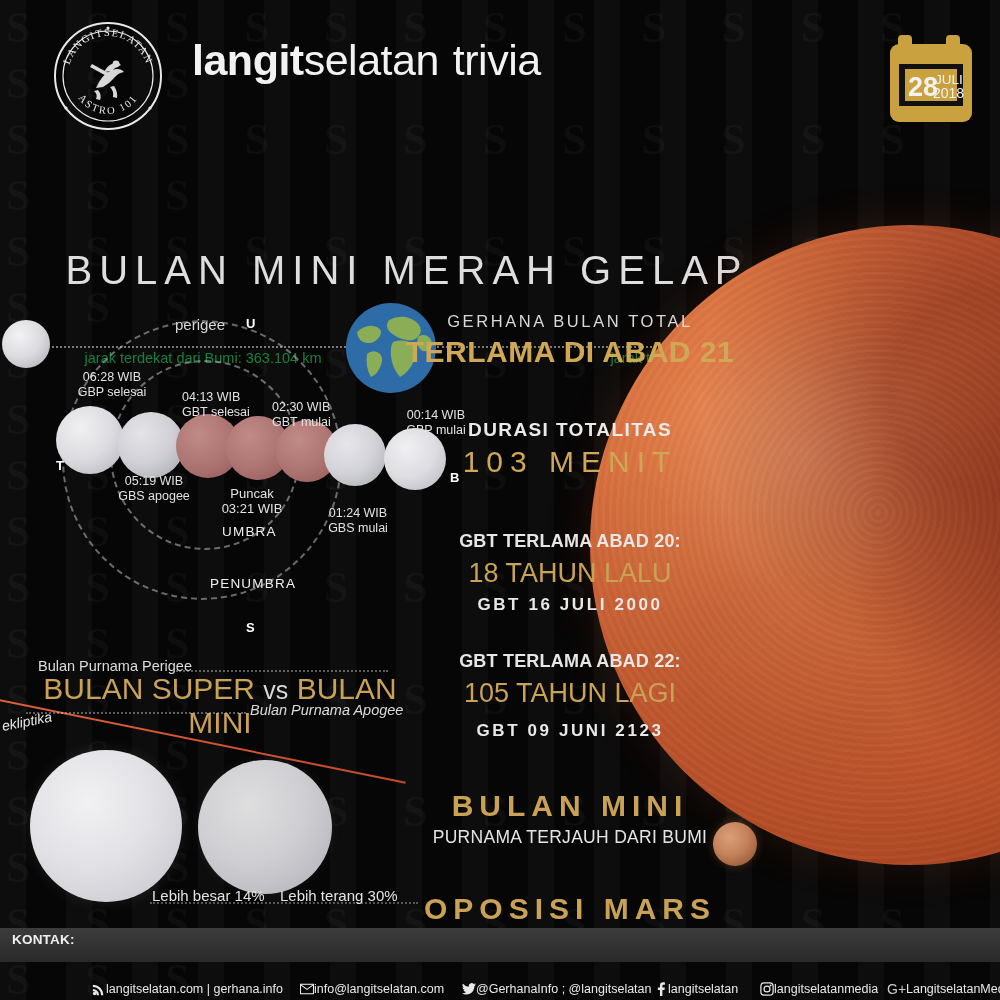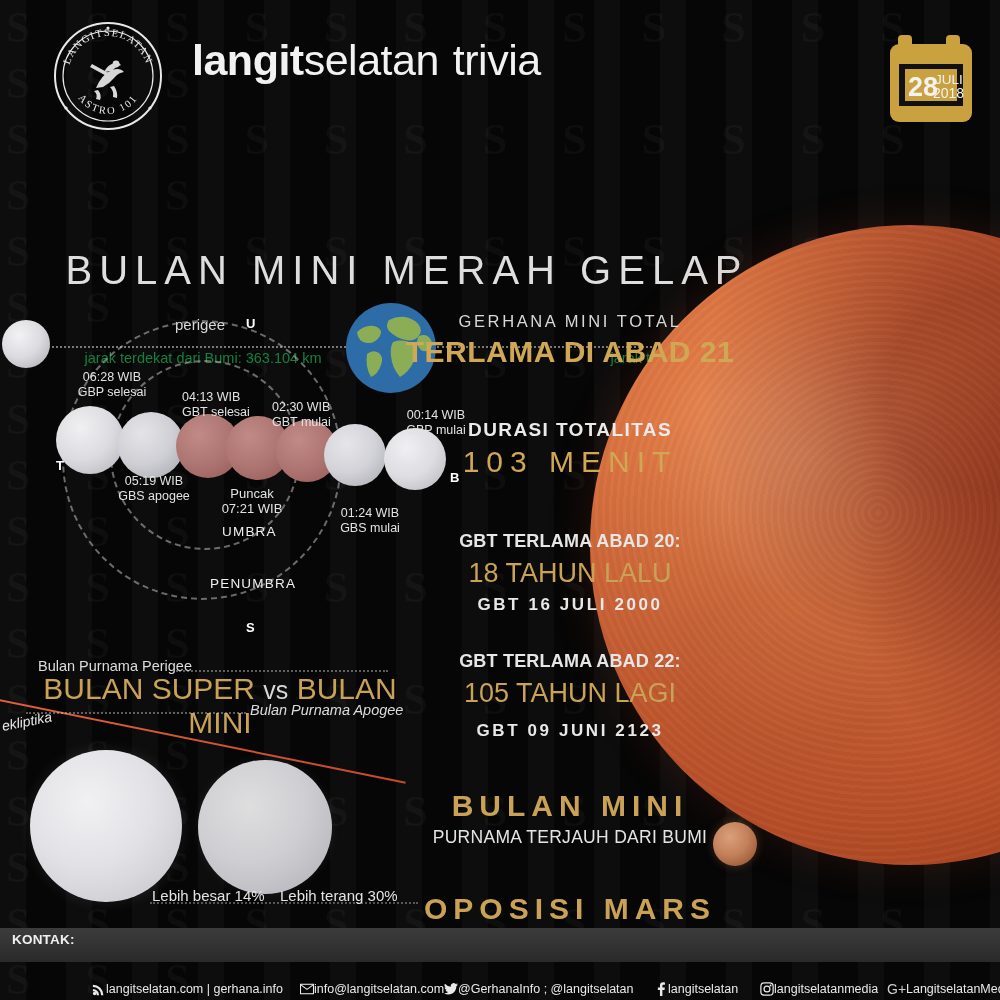--- a/index.html
+++ b/index.html
@@ -311,37 +311,37 @@
       <span>GBS apogee</span>
     </div>
     <div class="dlabel" style="left:182px; top:90px; text-align:left; width:100px;">
       <span>04:13 WIB</span><br>
       <span>GBT selesai</span>
     </div>
     <div class="dlabel" style="left:272px; top:100px; text-align:left; width:100px;">
       <span>02:30 WIB</span><br>
       <span>GBT mulai</span>
     </div>
-    <div class="dlabel" style="left:320px; top:206px; text-align:center; width:100px;">
+    <div class="dlabel" style="left:308px; top:206px; text-align:center; width:100px;">
       <span>01:24 WIB</span><br>
       <span>GBS mulai</span>
     </div>
     <div class="dlabel" style="left:386px; top:108px; text-align:center; width:100px;">
       <span>00:14 WIB</span><br>
       <span>GBP mulai</span>
     </div>
 
     <div class="dlabel" style="left:198px; top:186px; text-align:center; width:108px; font-size:13px;">
       <span>Puncak</span><br>
-      <span>07:21 WIB</span>
+      <span>03:21 WIB</span>
     </div>
   </div>
 
   <div id="stats">
-    <div class="s-sub">GERHANA MINI TOTAL</div>
+    <div class="s-sub">GERHANA BULAN TOTAL</div>
     <div class="s-big" style="margin-top:4px;">TERLAMA DI ABAD 21</div>
 
     <div class="s-sub" style="margin-top:50px; font-weight:bold; letter-spacing:1.4px; font-size:19px; color:#eaeaea;">DURASI TOTALITAS</div>
     <div class="s-big-sp" style="margin-top:4px;">103 MENIT</div>
 
     <div class="s-cap" style="margin-top:52px;">GBT TERLAMA ABAD 20:</div>
     <div class="s-gold" style="margin-top:6px;">18 TAHUN LALU</div>
     <div class="s-date" style="margin-top:6px;">GBT 16 JULI 2000</div>
 
     <div class="s-cap" style="margin-top:36px;">GBT TERLAMA ABAD 22:</div>
@@ -391,21 +391,21 @@
   </div>
 
   <div class="f-item" style="left:300px;">
     <svg class="f-ico" viewBox="0 0 16 12">
       <rect x="0.6" y="0.6" width="14.8" height="10.8" fill="none" stroke="#e9e9e9" stroke-width="1.2"></rect>
       <path d="M1 1.2 L8 6.4 L15 1.2" fill="none" stroke="#e9e9e9" stroke-width="1.2"></path>
     </svg>
     <span>info@langitselatan.com</span>
   </div>
 
-  <div class="f-item" style="left:444px;">
+  <div class="f-item" style="left:462px;">
     <svg class="f-ico" viewBox="0 0 16 14">
       <path d="M16 1.8 a6.4 6.4 0 0 1 -1.9 .5 A3.3 3.3 0 0 0 15.5 .5 a6.6 6.6 0 0 1 -2.1 .8 A3.3 3.3 0 0 0 7.8 4.3 A9.3 9.3 0 0 1 1.1 .9 a3.3 3.3 0 0 0 1 4.4 A3.3 3.3 0 0 1 .6 4.9 a3.3 3.3 0 0 0 2.6 3.2 a3.3 3.3 0 0 1 -1.5 .06 a3.3 3.3 0 0 0 3.1 2.3 A6.6 6.6 0 0 1 0 11.8 a9.3 9.3 0 0 0 5 1.5 c6 0 9.3 -5 9.1 -9.5 A6.7 6.7 0 0 0 16 1.8 z" fill="#e9e9e9"></path>
     </svg>
     <span>@GerhanaInfo ; @langitselatan</span>
   </div>
 
   <div class="f-item" style="left:654px;">
     <svg class="f-ico" viewBox="0 0 10 16">
       <path d="M6.6 16 V9 h2.4 l.4 -2.8 H6.6 V4.4 c0 -.8 .2 -1.4 1.4 -1.4 h1.5 V .5 C9.2 .45 8.3 .35 7.3 .35 c -2.1 0 -3.5 1.3 -3.5 3.7 V6.2 H1.4 V9 h2.4 v7 z" fill="#e9e9e9"></path>
     </svg>

